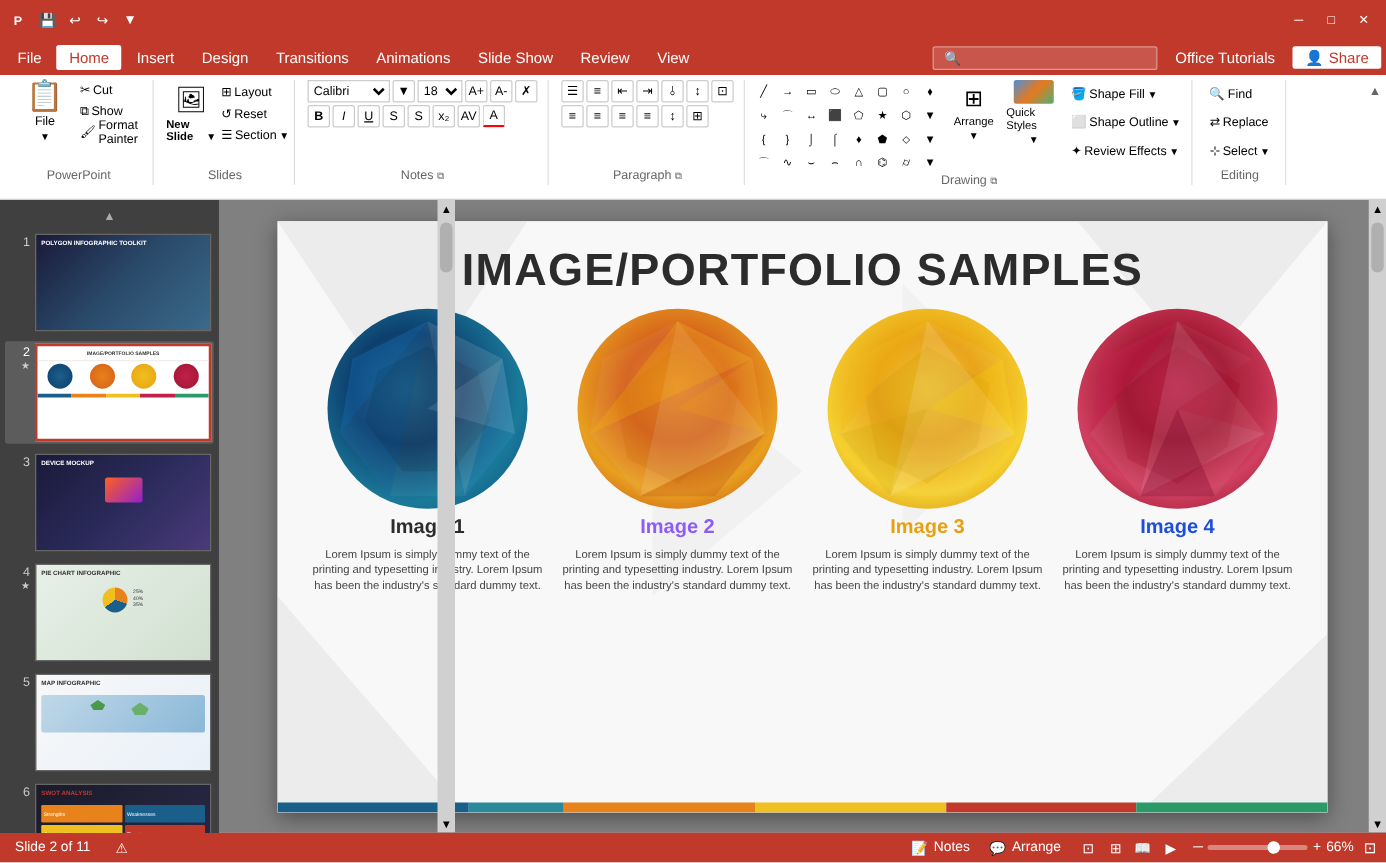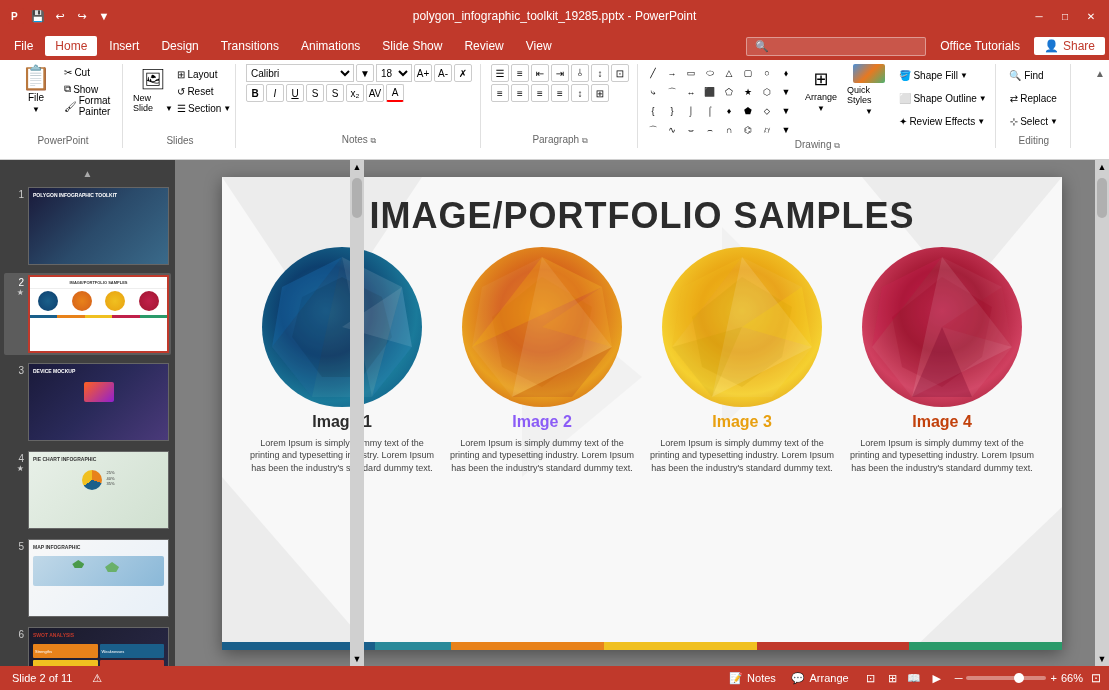--- a/index.html
+++ b/index.html
@@ -155,21 +155,21 @@
       display: flex;
       flex-direction: column;
       gap: 2px;
     }
     .font-row1, .font-row2, .font-row3 {
       display: flex;
       align-items: center;
       gap: 2px;
     }
     .font-select {
-      width: 108px;
+      width: 66px;
       height: 18px;
       border: 1px solid #ccc;
       font-size: 10px;
       background: white;
       cursor: pointer;
     }
     .font-size-select {
       width: 36px;
       height: 18px;
       border: 1px solid #ccc;
@@ -394,21 +394,21 @@
     .circle-poly-3 { background: radial-gradient(circle at 50% 40%, #f0c020, #e8a010, #f5d030, #d08010); }
     .circle-poly-4 { background: radial-gradient(circle at 50% 40%, #c0204a, #a01530, #d04060, #8a1025); }
     .slide-item-label {
       font-size: 16px;
       font-weight: bold;
       font-family: Arial, sans-serif;
     }
     .label-1 { color: #2c2c2c; }
     .label-2 { color: #8b5cf6; }
     .label-3 { color: #e8a010; }
-    .label-4 { color: #c2410c; }
+    .label-4 { color: #1d4ed8; }
     .slide-item-desc {
       font-size: 9px;
       color: #444;
       text-align: center;
       line-height: 1.4;
       font-family: Arial, sans-serif;
     }
 
     
     .slide-color-bar {
@@ -494,23 +494,20 @@
     <div class="tb-icon">
       <svg width="16" height="16" viewBox="0 0 16 16">
         <rect width="16" height="16" rx="2" fill="#c0392b"></rect>
         <text x="3" y="12" font-size="10" fill="white" font-weight="bold">P</text>
       </svg>
     </div>
     <div class="tb-icon">💾</div>
     <div class="tb-icon">↩</div>
     <div class="tb-icon">↪</div>
     <div class="tb-icon">▼</div>
-  </div>
-  <div class="title-bar-center">
-    <span>polygon_infographic_toolkit_19285.pptx - PowerPoint</span>
   </div>
   <div class="title-bar-right">
     <div class="win-btn">─</div>
     <div class="win-btn">□</div>
     <div class="win-btn close">✕</div>
   </div>
 </div>
 
 <div class="menu-bar">
   <div class="menu-item">File</div>
@@ -567,21 +564,21 @@
       </div>
       <div class="ribbon-group-label">
         <span>PowerPoint</span>
       </div>
     </div>
 
     <div class="ribbon-group slides-group">
       <div class="ribbon-group-content">
         <div class="new-slide-btn">
           <div style="font-size:20px;">🖼</div>
-          <div style="display:flex; gap:1px; align-items:flex-end;">
+          <div style="display:flex; gap:1px; align-items:flex-end;font-weight:bold;">
             <span style="font-size:9px;">New Slide</span>
             <span style="font-size:8px;">▼</span>
           </div>
         </div>
         <div class="slides-small-btns">
           <div class="small-btn">
             <span>⊞</span>
             <span>Layout</span>
           </div>
           <div class="small-btn">

